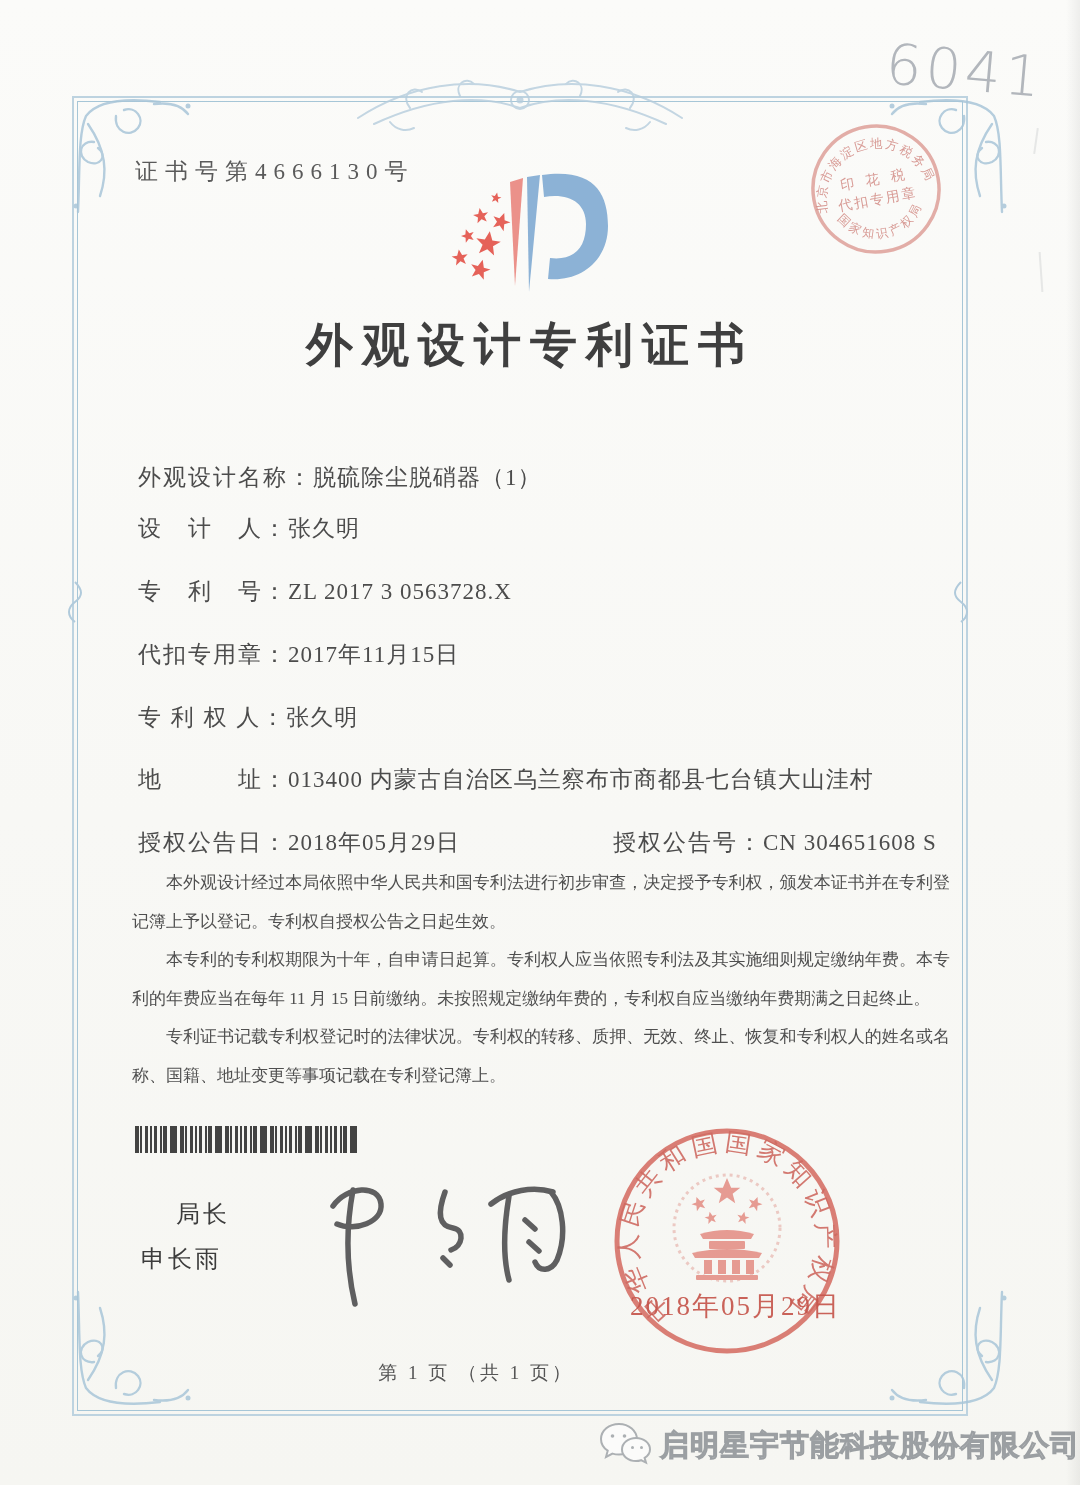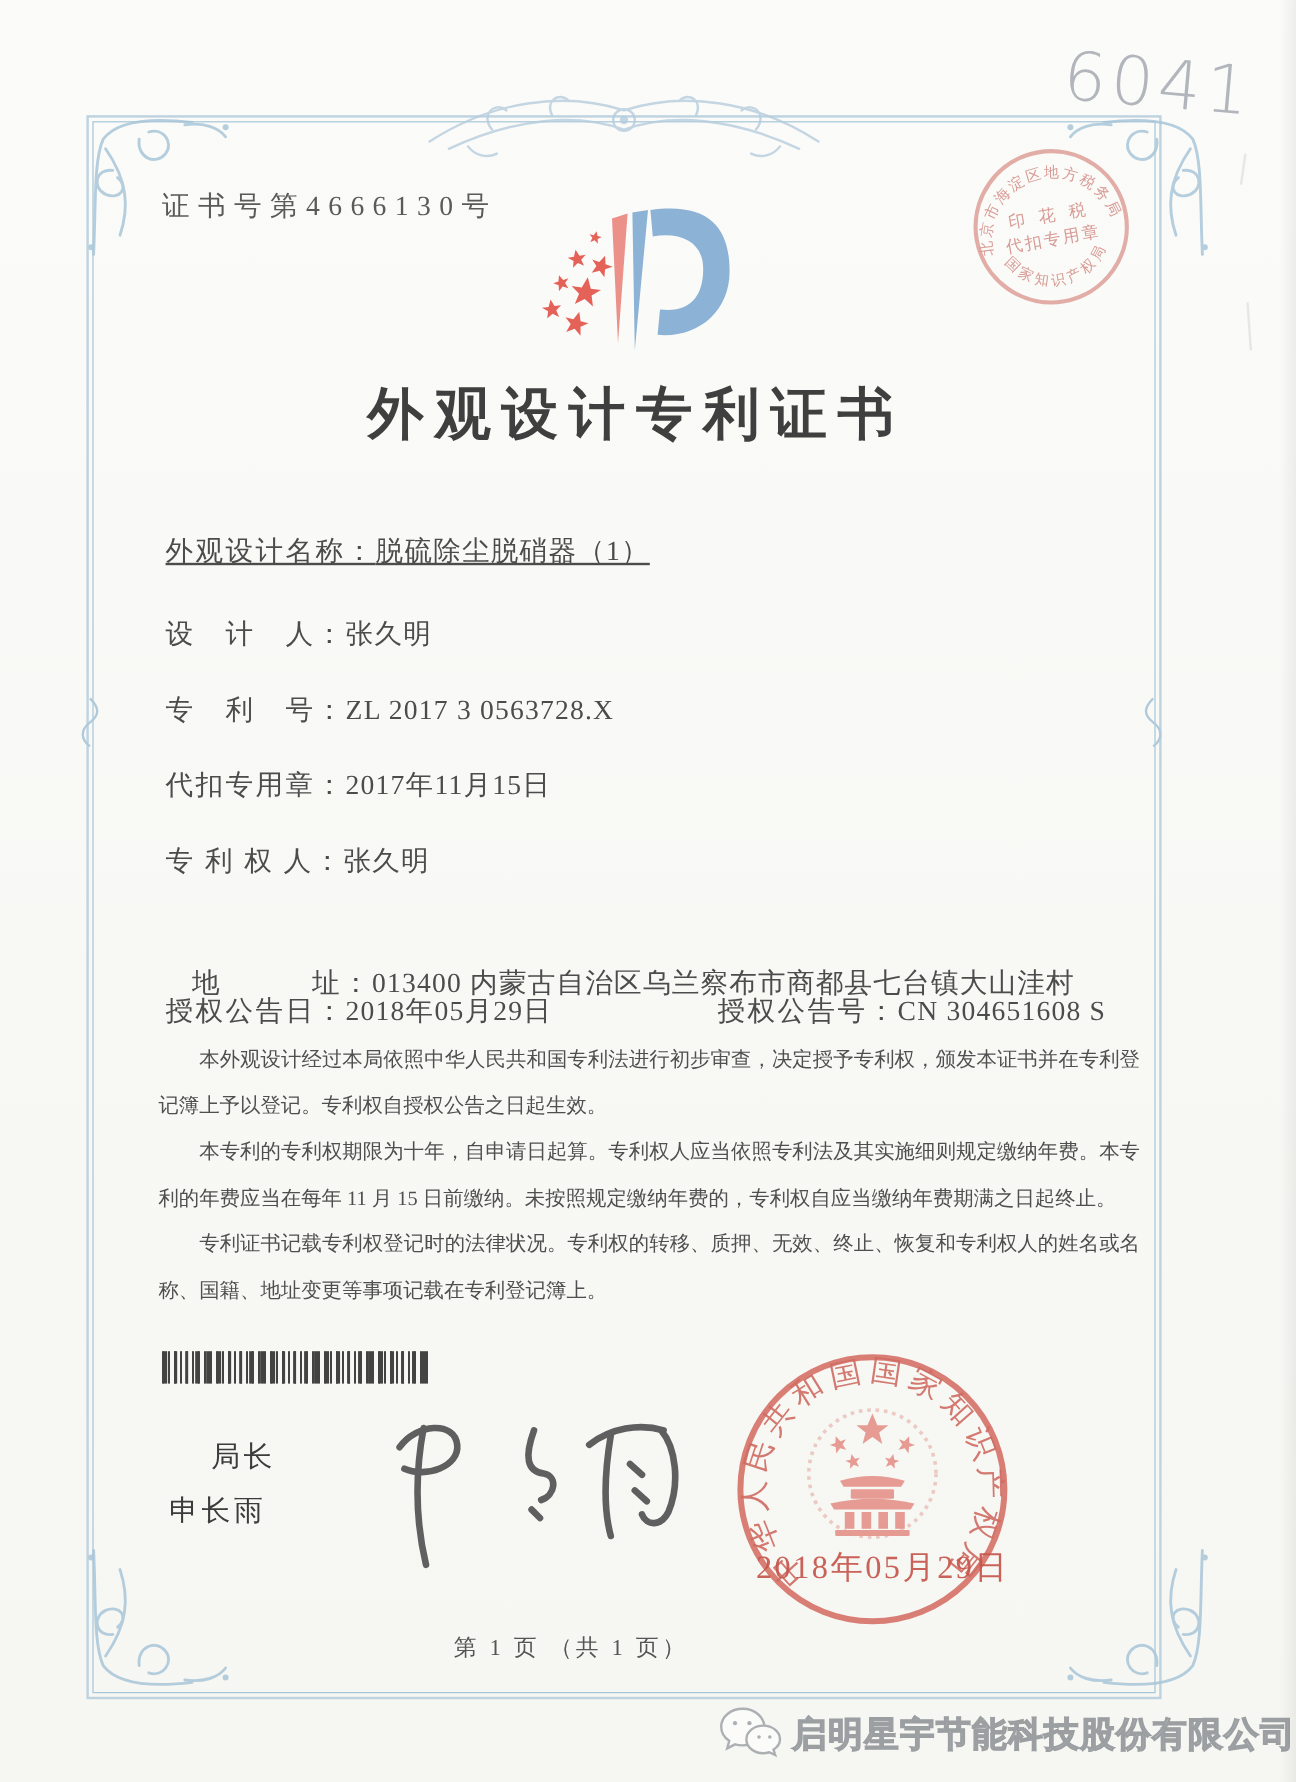--- a/index.html
+++ b/index.html
@@ -21,21 +21,21 @@
   .cert-no{position:absolute;left:135px;top:156px;font-size:23px;letter-spacing:7px;color:#5a5a5a;}
   
   .logo{position:absolute;left:438px;top:166px;width:190px;height:138px;}
   
   .title{position:absolute;left:73px;top:314px;width:890px;text-align:center;
          font-size:47px;font-weight:700;color:#3f3f3f;letter-spacing:9px;padding-left:12px;}
   
   .row{position:absolute;left:138px;width:812px;font-size:23px;color:#4c4c4c;white-space:nowrap;}
   .row .lab{letter-spacing:2px;}
   .row .val{letter-spacing:1px;}
-  .cell2{position:absolute;left:460px;top:0;}
+  .cell2{position:absolute;left:475px;top:0;}
   
   .body-text{position:absolute;left:132px;top:864px;width:818px;font-size:17px;
              line-height:38.5px;color:#4f4f4f;text-align:justify;}
   .body-text p{margin:0;text-indent:2em;}
   
   .barcode{position:absolute;left:135px;top:1126px;width:224px;height:27px;opacity:.85;
       background:
         repeating-linear-gradient(90deg,#242424 0 2px,transparent 2px 5px),
         repeating-linear-gradient(90deg,#242424 0 3px,transparent 3px 9px);
       background-position:0 0,1px 0;}
@@ -146,36 +146,36 @@
       <use href="#star" transform="translate(63,56) scale(0.95) rotate(20)"></use>
       <use href="#star" transform="translate(30,70) scale(0.7) rotate(-18)"></use>
       <use href="#star" transform="translate(50,78) scale(1.3) rotate(8)"></use>
       <use href="#star" transform="translate(22,92) scale(0.85) rotate(-8)"></use>
       <use href="#star" transform="translate(42,104) scale(1.05) rotate(15)"></use>
     </g>
   </svg>
 
   <div class="title">外观设计专利证书</div>
 
-  <div class="row" style="top:444px;text-decoration:underline;">
+  <div class="row" style="top:462px;">
     <span class="lab">外观设计名称：</span><span class="val">脱硫除尘脱硝器（1）</span>
   </div>
   <div class="row" style="top:513px;">
     <span class="lab">设　计　人：</span><span class="val">张久明</span>
   </div>
   <div class="row" style="top:576px;">
     <span class="lab">专　利　号：</span><span class="val">ZL 2017 3 0563728.X</span>
   </div>
   <div class="row" style="top:639px;">
     <span class="lab">代扣专用章：</span><span class="val">2017年11月15日</span>
   </div>
   <div class="row" style="top:702px;">
     <span class="lab">专 利 权 人：</span><span class="val">张久明</span>
   </div>
-  <div class="row" style="top:804px;margin-left:22px;">
+  <div class="row" style="top:764px;">
     <span class="lab">地　　　址：</span><span class="val">013400  内蒙古自治区乌兰察布市商都县七台镇大山洼村</span>
   </div>
   <div class="row" style="top:827px;">
     <span>
       <span class="lab">授权公告日：</span><span class="val">2018年05月29日</span>
     </span>
     <span class="cell2">
       <span class="lab">授权公告号：</span><span class="val">CN 304651608 S</span>
     </span>
   </div>

